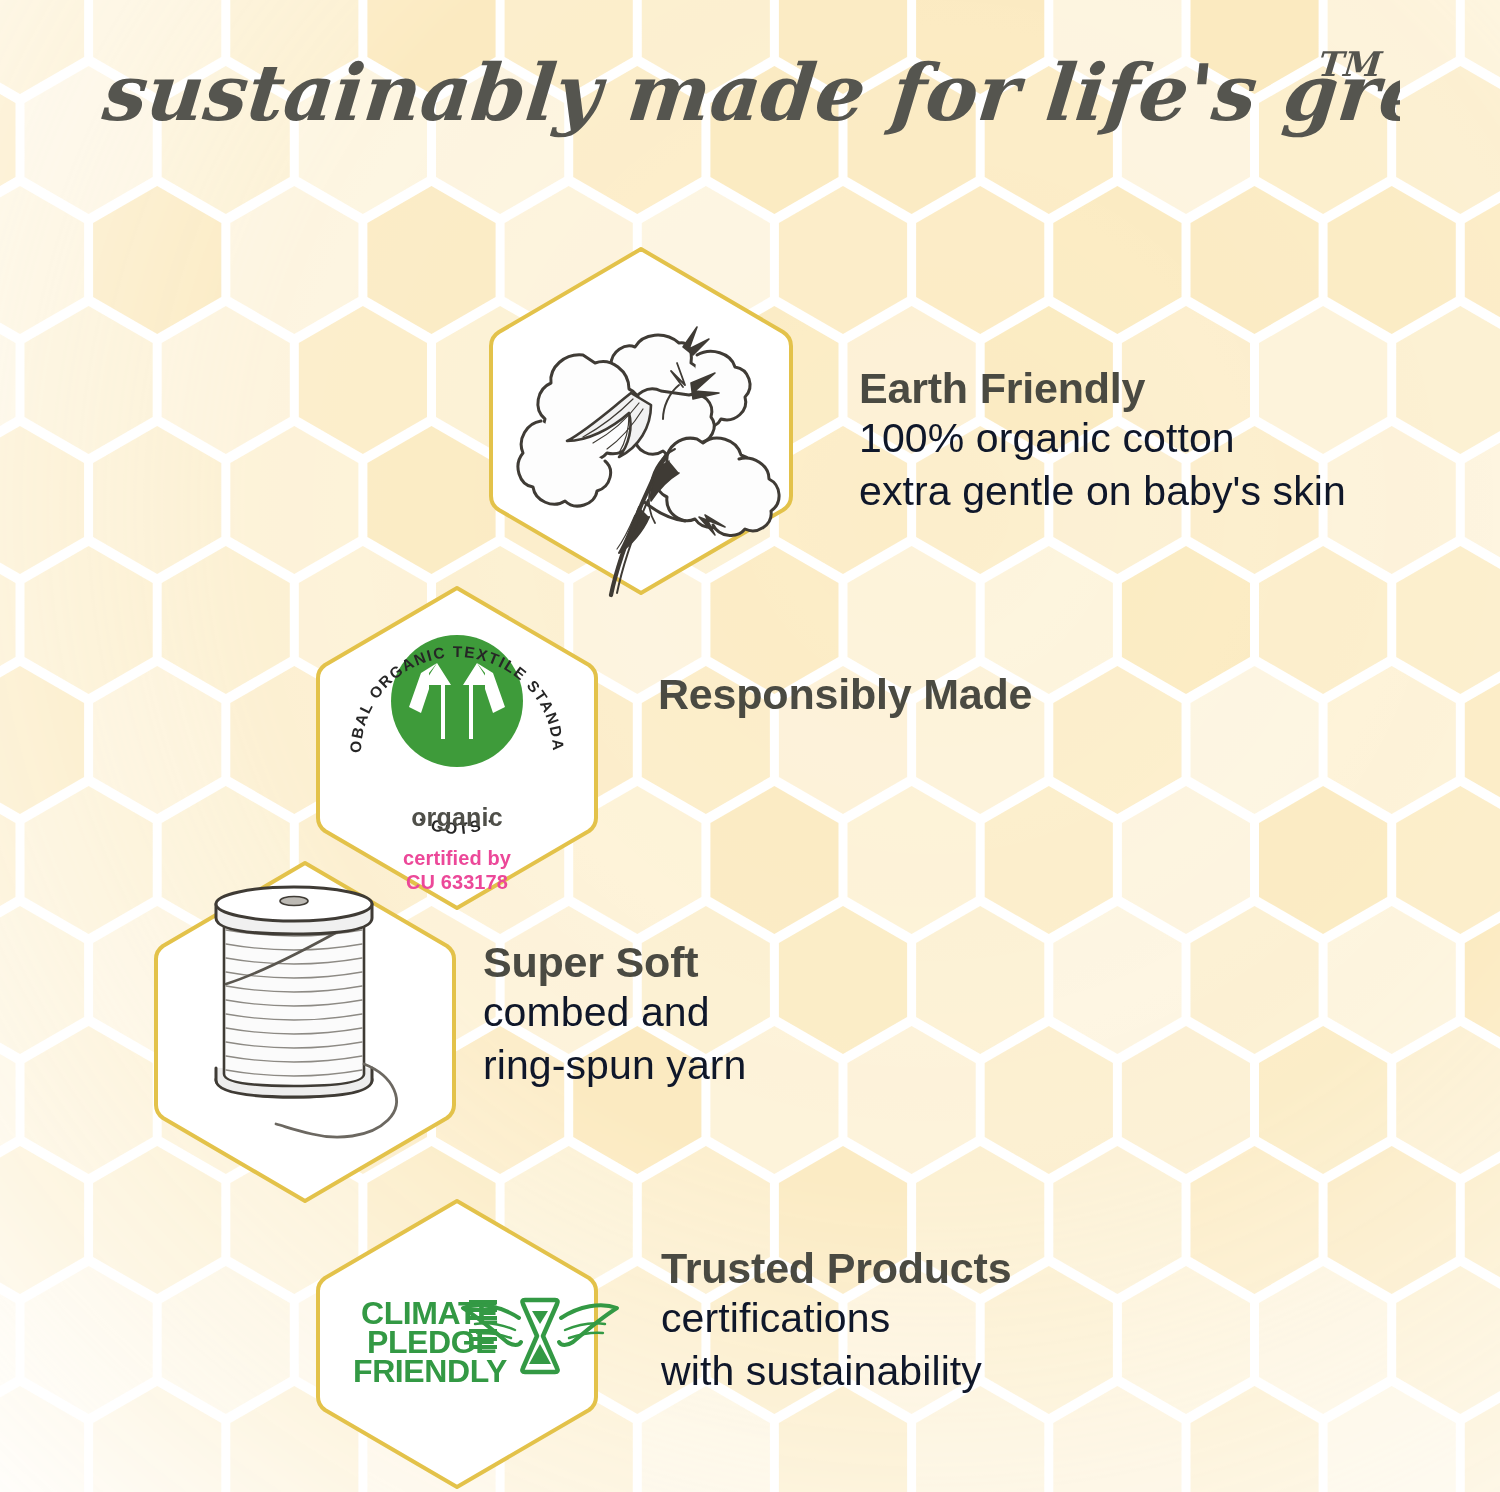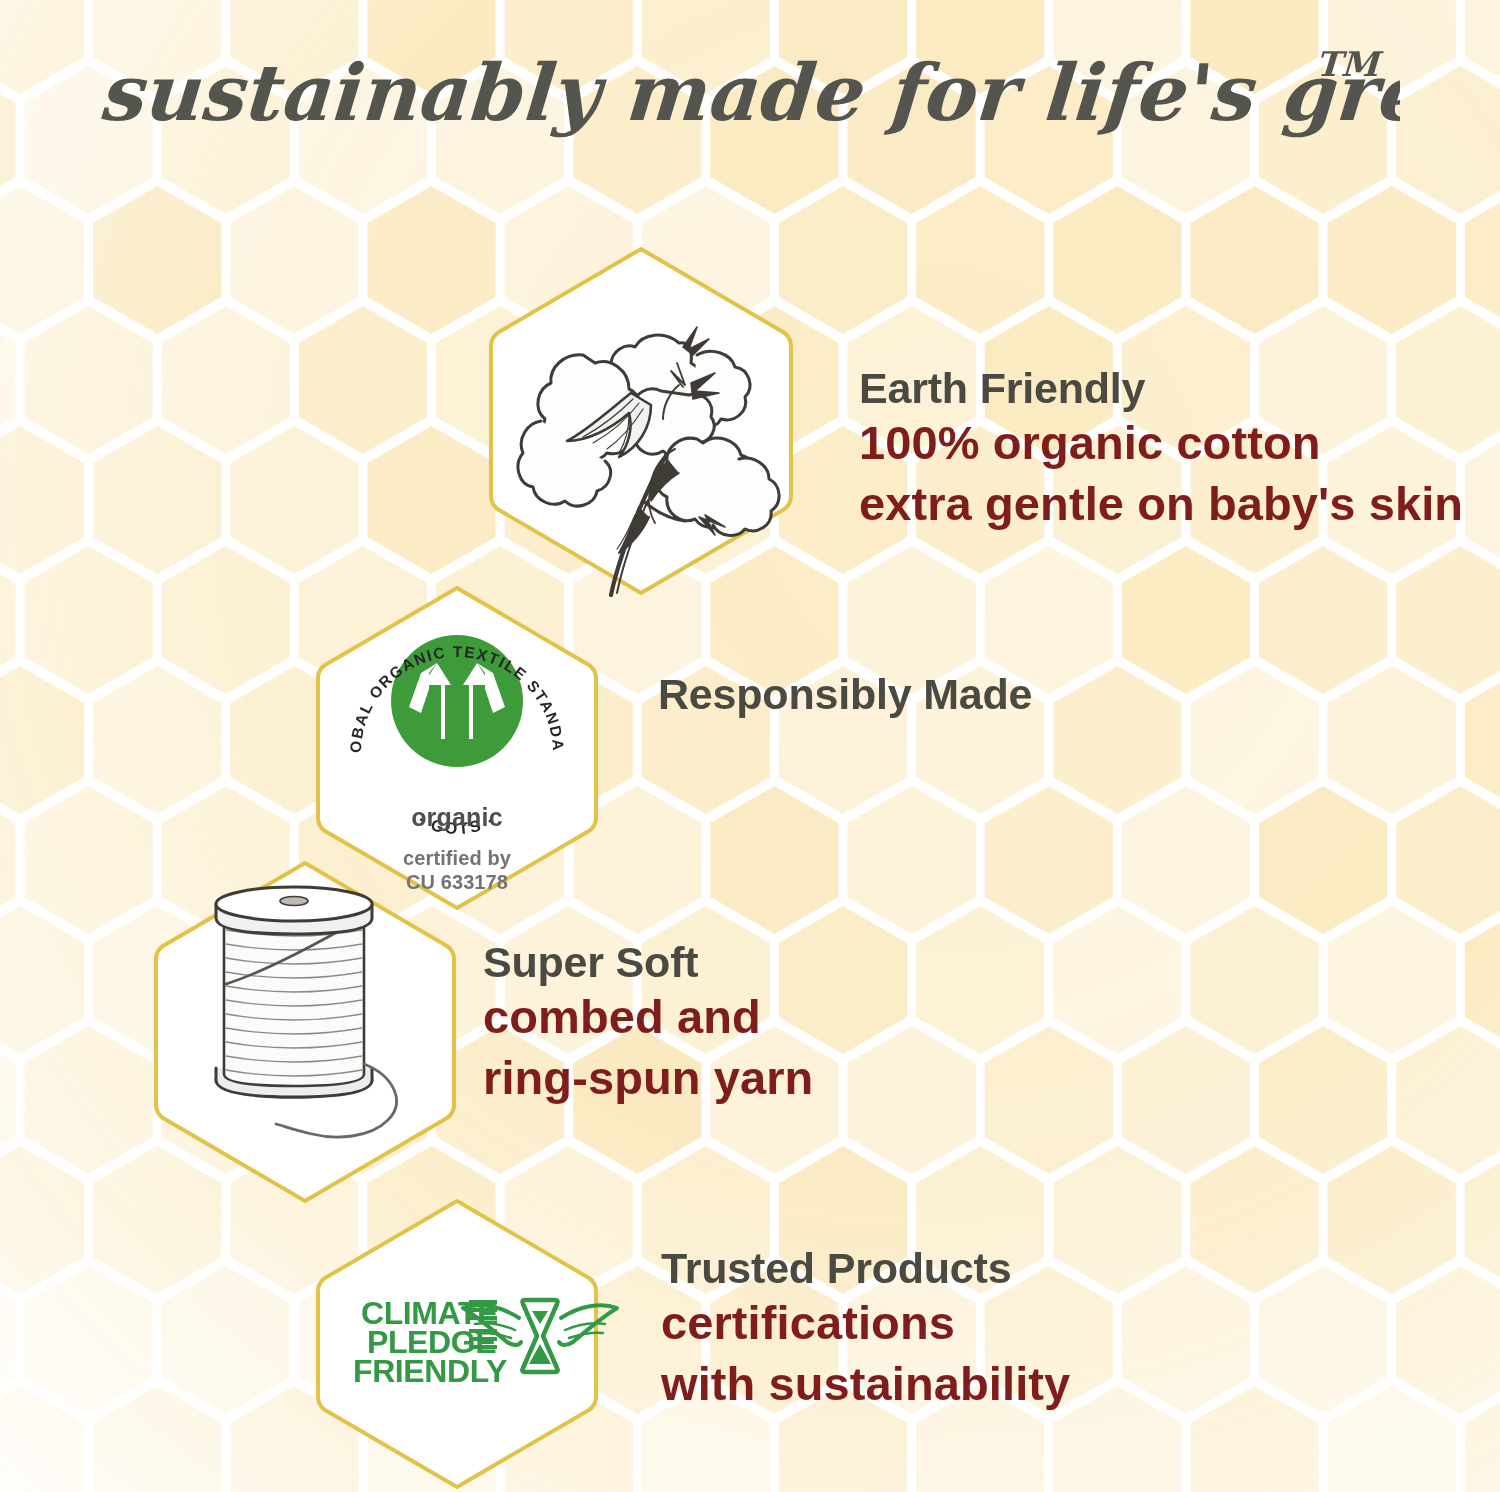--- a/index.html
+++ b/index.html
@@ -35,23 +35,23 @@
   .feature-text { position:absolute; z-index:6; }
   .feature-title {
     font-size:43px;
     font-weight:bold;
     color:#4a4a42;
     letter-spacing:-0.2px;
     line-height:1.12;
     white-space:nowrap;
   }
   .feature-body {
-    font-size:47px;
-    font-weight:700;
-    color:#7f1d1d;
+    font-size:41px;
+    font-weight:400;
+    color:#0f172a;
     line-height:1.3;
     letter-spacing:0.1px;
     white-space:nowrap;
   }
 
   
   #card-cotton  { left:483px;  top:243px;  }
   #card-gots    { left:311px;  top:583px;  }
   #card-spool   { left:148px;  top:858px;  }
   #card-climate { left:311px;  top:1196px; }
@@ -59,21 +59,21 @@
   #text-earth    { left:823px; top:364px;margin-left:36px;  }
   #text-resp     { left:658px; top:670px;  }
   #text-soft     { left:483px; top:938px;  }
   #text-trusted  { left:661px; top:1244px; }
 
   .gots-label-organic {
     font-size:25px; font-weight:bold; color:#4f4f49;
     text-align:center; letter-spacing:0.2px;margin-top:8px;
   }
   .gots-label-small {
-    font-size:20px; font-weight:bold; color:#737373;
+    font-size:20px; font-weight:bold; color:#ec4899;
     text-align:center; line-height:1.22; letter-spacing:0.1px;
   }
 </style>
 </head>
 <body>
 
 <svg id="honeycomb-bg" viewBox="0 0 1500 1492" preserveAspectRatio="none" aria-hidden="true">
   <defs>
     <radialGradient id="fadeMask" cx="0.62" cy="0.34" r="0.95">
       <stop offset="0%" stop-color="#fff" stop-opacity="1"></stop>

